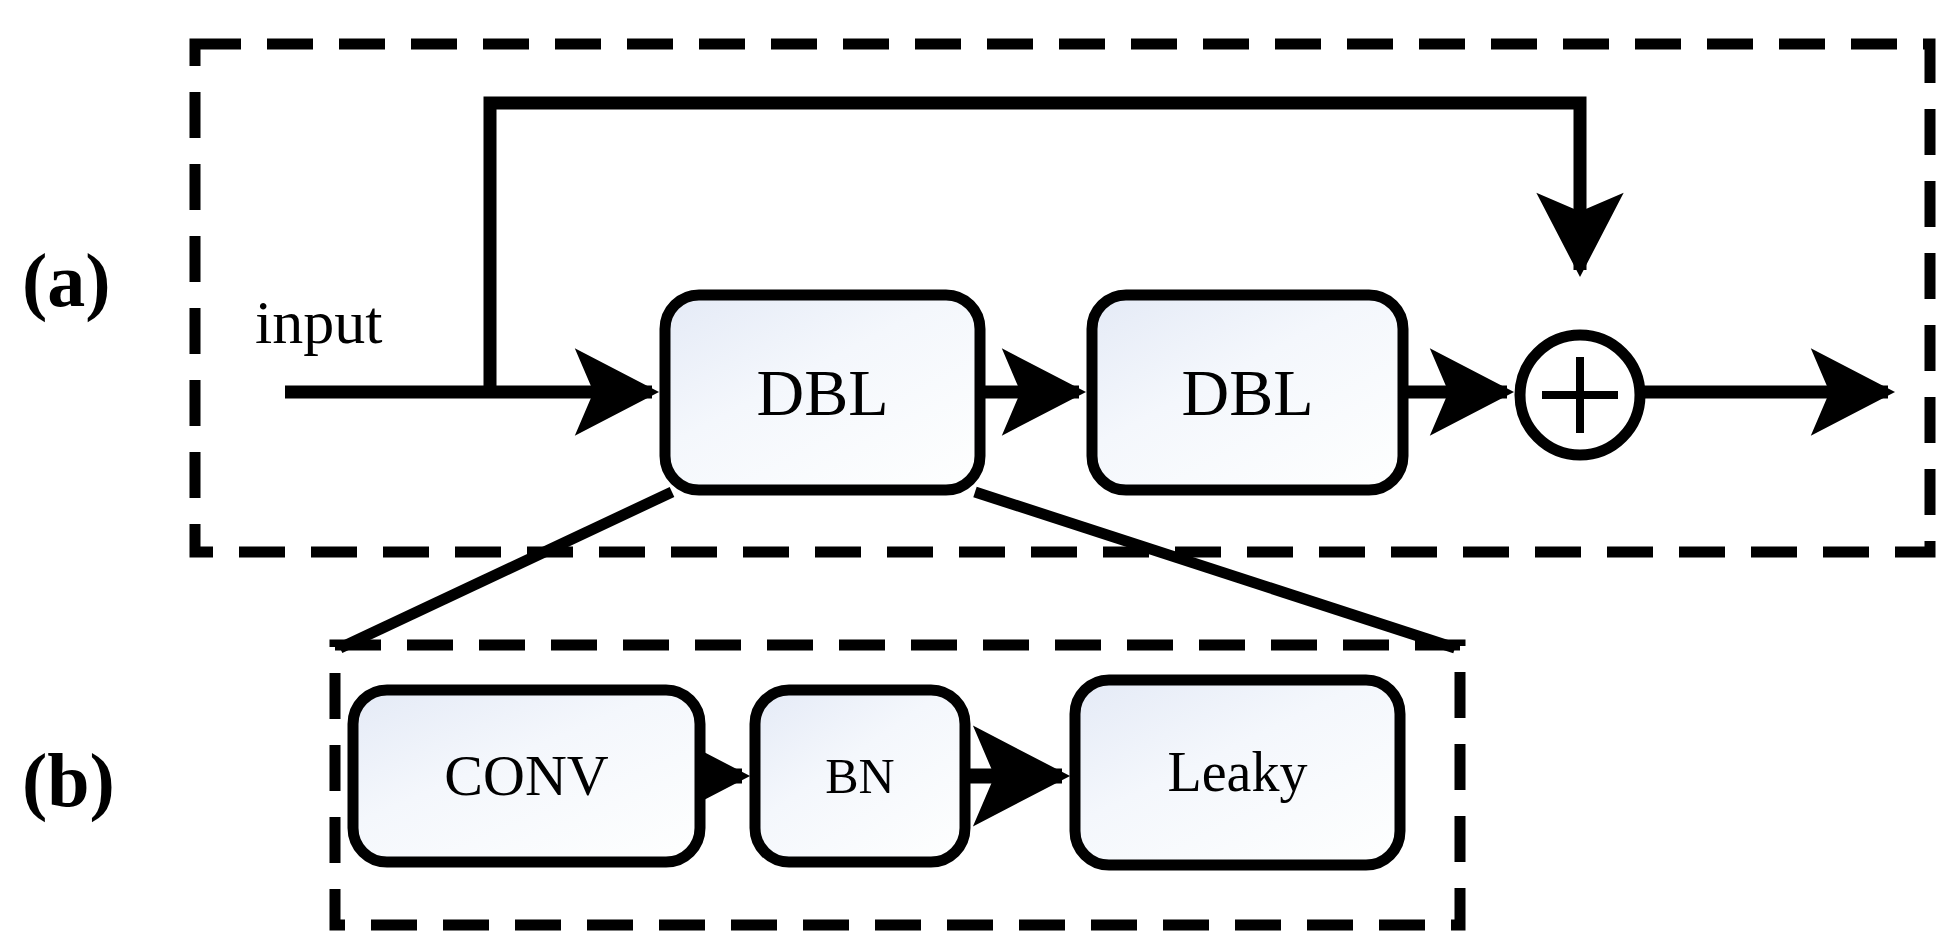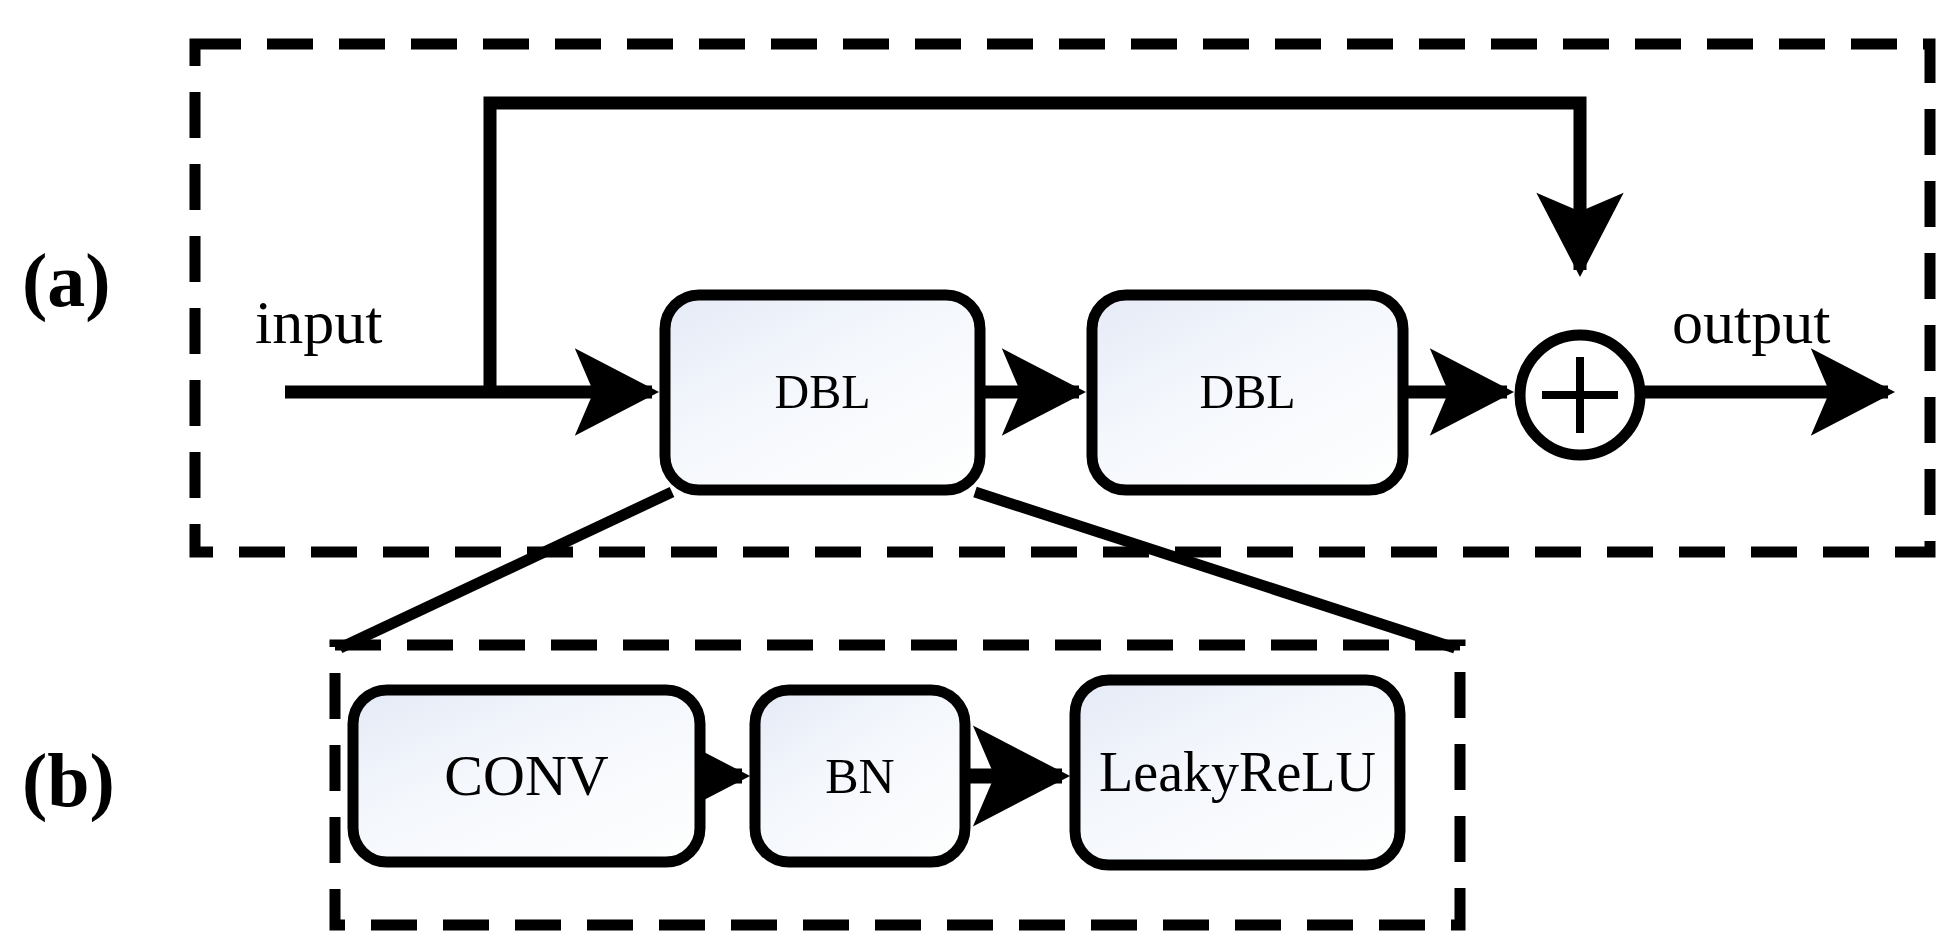--- a/index.html
+++ b/index.html
@@ -47,21 +47,21 @@
     display: flex;
     align-items: center;
     justify-content: center;
     text-align: center;
     font-family: "Liberation Serif", "DejaVu Serif", serif;
     font-weight: normal;
     color: #000000;
     pointer-events: none;
     line-height: 1.02;
   }
-  .node-label.dbl   { font-size: 48px; }
+  .node-label.dbl   { font-size: 66px; }
   .node-label.conv  { font-size: 58px; }
   .node-label.bn    { font-size: 50px; }
   .node-label.relu  { font-size: 56px; }
 </style>
 </head>
 <body>
 
 <div id="figure">
 
   <svg width="1957" height="946" viewBox="0 0 1957 946">
@@ -106,28 +106,26 @@
     <rect x="755" y="690" width="210" height="172" rx="34" ry="34" fill="url(#boxGrad)" stroke="#000000" stroke-width="11"></rect>
     <rect x="1075" y="680" width="325" height="185" rx="34" ry="34" fill="url(#boxGrad)" stroke="#000000" stroke-width="11"></rect>
   </svg>
 
   <div class="panel-label" style="left:22px; top:242px;">(a)</div>
 
   <div class="panel-label" style="left:22px; top:742px;">(b)</div>
 
   <div class="io-label" style="left:255px; top:283px;">input</div>
 
-  <div class="io-label" style="left:1672px; top:283px;">output</div>
 
   <div class="node-label dbl" style="left:665px; top:295px; width:315px; height:195px;">DBL</div>
 
   <div class="node-label dbl" style="left:1092px; top:295px; width:311px; height:195px;">DBL</div>
 
   <div class="node-label conv" style="left:353px; top:690px; width:347px; height:172px;">CONV</div>
 
   <div class="node-label bn" style="left:755px; top:690px; width:210px; height:172px;">BN</div>
 
   <div class="node-label relu" style="left:1075px; top:680px; width:325px; height:185px; flex-direction:row;">
     <span>Leaky</span>
-    <span>ReLU</span>
   </div>
 
 </div>
 
 </body></html>

